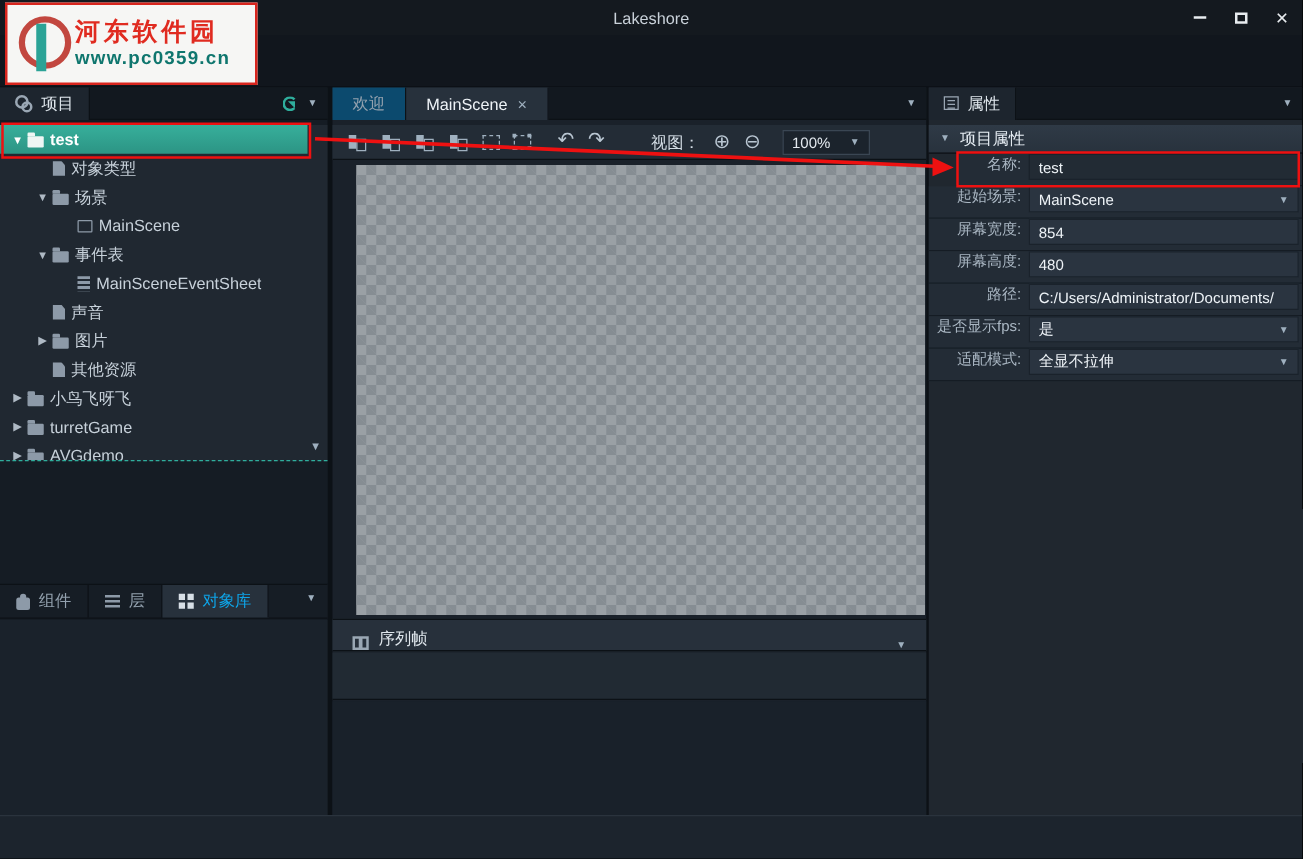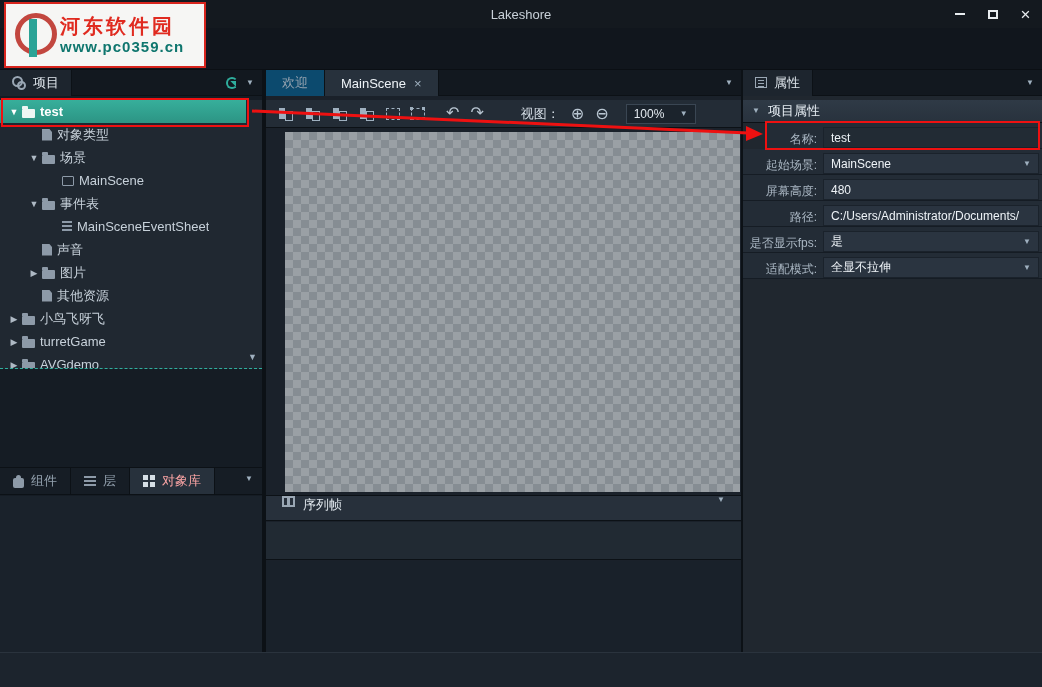--- a/index.html
+++ b/index.html
@@ -77,21 +77,21 @@
   .lv0 { padding-left:6px; } .lv1 { padding-left:26px; } .lv2 { padding-left:46px; }
   .tree-item.selected { background:linear-gradient(#37af9b,#2c9484); color:#fff; font-weight:bold; }
   .tree-item.selected .icon { color:#eef6f4; }
   .tree-item.selected .expander { color:#fff; }
   .tree-scroll-down { position:absolute; top:282px; right:5px; font-size:9px; color:#9fb0bf; z-index:3; }
   .tree-void { position:absolute; top:300px; left:0; right:0; height:97px; background:#151c24; }
   .left-bottom { position:absolute; top:397px; left:0; right:0; height:28px; background:#161d25;
     border-top:1px solid #0c1116; border-bottom:1px solid #0c1116; display:flex; align-items:center; }
   .b-tab { display:flex; align-items:center; gap:7px; height:100%; padding:0 13px; color:#93a1ae; border-right:1px solid #0c1116; cursor:default; }
   .b-tab .icon { color:#8d9aa8; }
-  .b-tab.active { background:#27313c; color:#fca5a5; }
+  .b-tab.active { background:#27313c; color:#0ea5e9; }
   .b-tab.active .icon { color:#d7dfe6; }
   .bt-caret { position:absolute; top:405px; right:9px; z-index:3; }
   .left-void { position:absolute; top:426px; left:0; right:0; bottom:0; background:#1a222b; }
 
   
   .ed-tabs { display:flex; height:100%; }
   .ed-tab { height:26px; display:flex; align-items:center; gap:8px; padding:0 16px;
     background:#0c4a6e; color:#93a1ae; border-right:1px solid #0c1116; cursor:default; }
   .ed-tab.active { background:#27313c; color:#eef3f7; }
   .tab-close { color:#9fb0bf; font-size:13px; line-height:1; }
@@ -112,32 +112,32 @@
     display:flex; align-items:center; padding:0 7px; color:#e4eaf0; font-size:12px; margin-left:6px; }
   .zoom-select .caret { margin-left:auto; }
   .canvas { position:absolute; left:19px; top:62px; right:1px; height:360px;
     background-color:#9aa0a5;
     background-image:
       linear-gradient(45deg,#868d93 25%,transparent 25%,transparent 75%,#868d93 75%),
       linear-gradient(45deg,#868d93 25%,transparent 25%,transparent 75%,#868d93 75%);
     background-size:16px 16px; background-position:0 0, 8px 8px; }
   .frames-header { position:absolute; top:425px; left:0; right:0; height:26px; background:#27303b;
     border-top:1px solid #0c1116; border-bottom:1px solid #0c1116;
-    display:flex; align-items:flex-start; gap:8px; padding:0 16px; color:#dfe6ec; }
+    display:flex; align-items:flex-end; gap:8px; padding:0 16px; color:#dfe6ec; }
   .frames-header .icon { color:#9aa7b4; }
   .frames-header .caret { margin-left:auto; }
   .frames-body { position:absolute; top:452px; left:0; right:0; height:38px; background:#212a33; border-bottom:1px solid #0c1116; }
   .frames-void { position:absolute; top:491px; left:0; right:0; bottom:0; background:#19212a; }
 
   
   .section-header { position:absolute; top:30px; left:0; right:0; height:23px;
     background:linear-gradient(#2f3a46,#28323d); border-bottom:1px solid #0c1116;
     display:flex; align-items:center; gap:8px; padding:0 9px; color:#e6edf3; }
   .prop-list { position:absolute; top:53px; left:0; right:0; }
-  .prop-row { display:flex; align-items:flex-end; height:26px; background:#232c36; border-bottom:1px solid #151c24; padding-right:3px; }
+  .prop-row { display:flex; align-items:flex-start; height:26px; background:#232c36; border-bottom:1px solid #151c24; padding-right:3px; }
   .prop-label { width:80px; flex:none; text-align:right; padding-right:6px; color:#aab7c3; font-size:12px; white-space:nowrap; }
   .prop-row.annotated .prop-label { width:58px; }
   .prop-row.annotated { margin-left:22px; }
   .prop-value { flex:1; height:21px; display:flex; align-items:center; padding:0 7px;
     background:#2a3440; border:1px solid #1a222b; color:#eef3f7; font-size:12px; overflow:hidden; white-space:nowrap; }
   .prop-value.input { background:#222b34; }
   .prop-value .caret { margin-left:auto; }
 
   
   .annot-box { position:absolute; border:2px solid #ee1111; z-index:40; pointer-events:none; }
@@ -328,20 +328,26 @@
           </div>
         </div>
         <div class="prop-row">
           <span class="prop-label">起始场景:</span>
           <div class="prop-value dropdown">
             <span class="prop-text">MainScene</span>
             <span class="caret">▼</span>
           </div>
         </div>
         <div class="prop-row">
+          <span class="prop-label">屏幕宽度:</span>
+          <div class="prop-value text">
+            <span class="prop-text">854</span>
+          </div>
+        </div>
+        <div class="prop-row">
           <span class="prop-label">屏幕高度:</span>
           <div class="prop-value text">
             <span class="prop-text">480</span>
           </div>
         </div>
         <div class="prop-row">
           <span class="prop-label">路径:</span>
           <div class="prop-value text">
             <span class="prop-text">C:/Users/Administrator/Documents/</span>
           </div>

